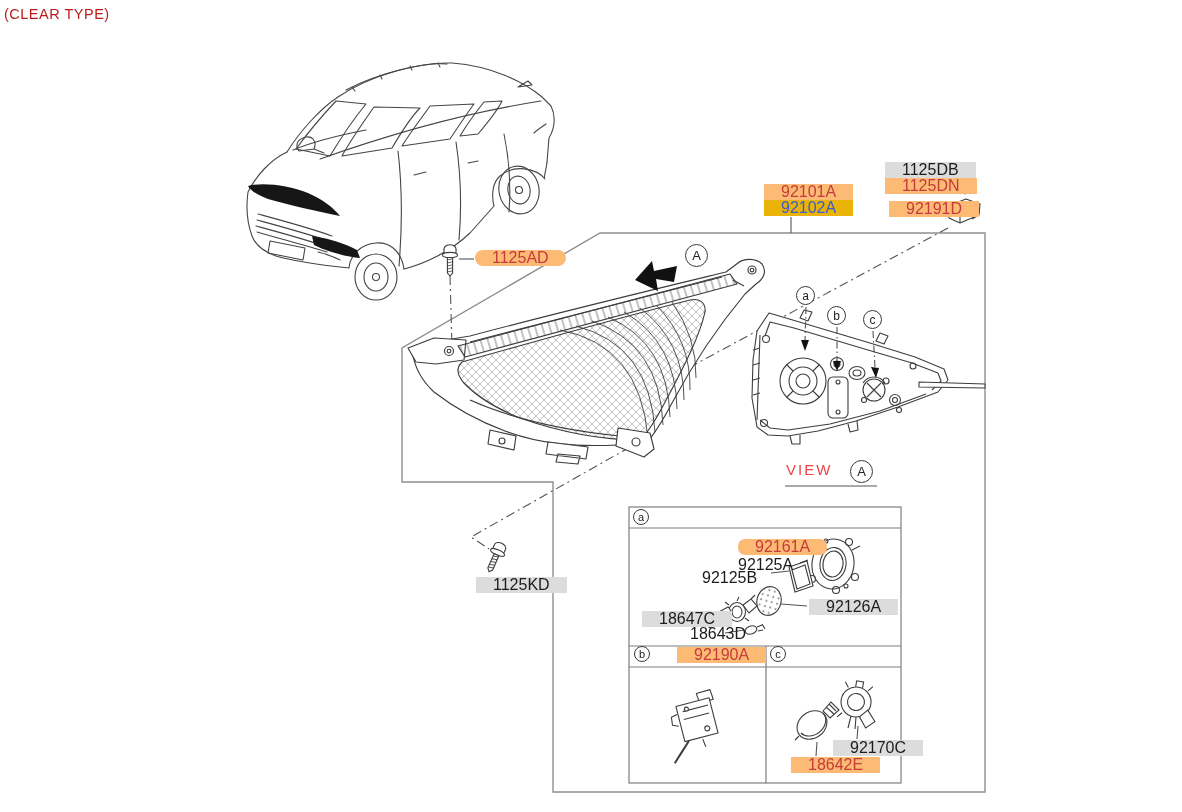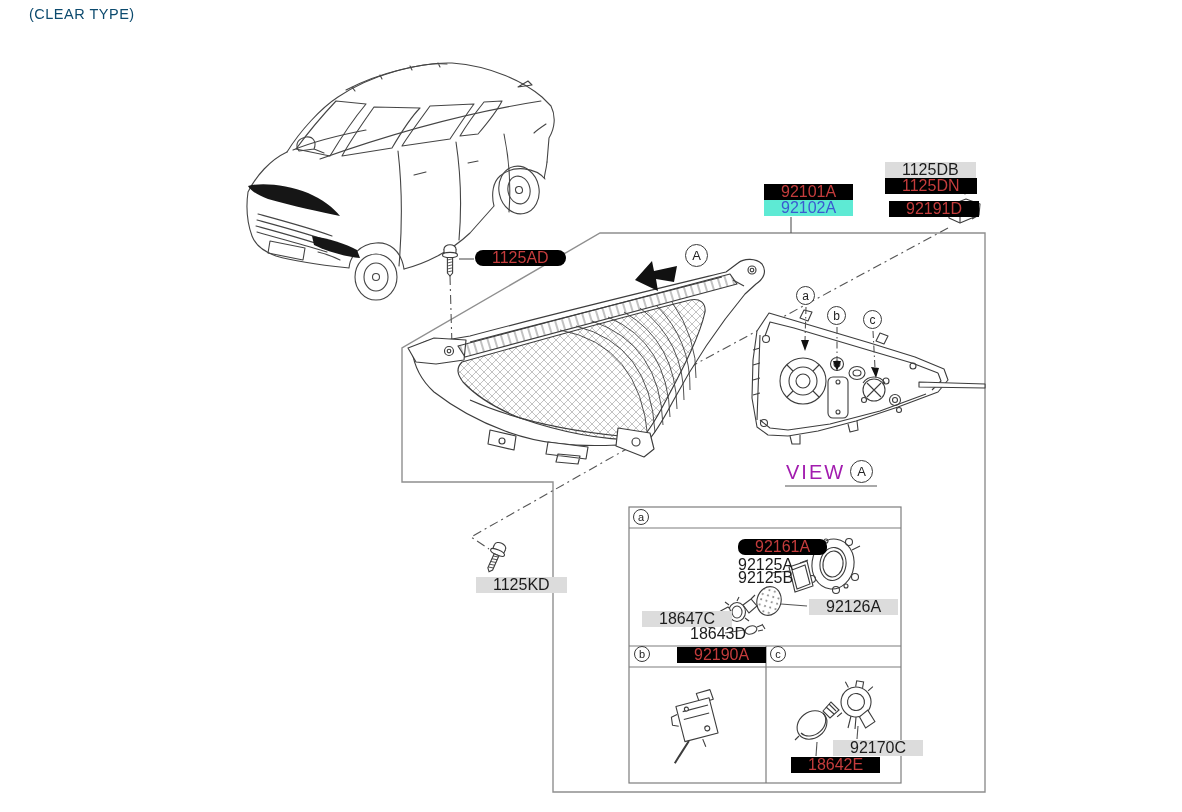--- a/index.html
+++ b/index.html
@@ -1,31 +1,31 @@
 <!DOCTYPE html>
 <html><head>
 <meta charset="utf-8">
 <style>
   html,body{margin:0;padding:0;background:#ffffff;}
   body{width:1182px;height:812px;position:relative;overflow:hidden;
        font-family:"Liberation Sans",sans-serif;}
   svg.art{position:absolute;left:0;top:0;}
-  .title{position:absolute;left:29px;top:6px;font-size:14.5px;color:#0c4a6e;letter-spacing:.5px;}
+  .title{position:absolute;left:4px;top:6px;font-size:14.5px;color:#b91c1c;letter-spacing:.5px;}
   .lbl{position:absolute;font-size:16px;line-height:16px;padding:0 17px;white-space:nowrap;
        color:#1c1c1c;}
-  .lbl.pink{background:#000000;color:#c43c3c;}
-  .lbl.blue{background:#5eead4;color:#3b5bd0;}
+  .lbl.pink{background:#fdba74;color:#c43c3c;}
+  .lbl.blue{background:#eab308;color:#3b5bd0;}
   .lbl.gray{background:#dcdcdc;color:#1c1c1c;}
   .lbl.plain{background:transparent;color:#1c1c1c;}
   .circ{position:absolute;border:1.4px solid #3a3a3a;border-radius:50%;
         display:flex;align-items:center;justify-content:center;color:#222;background:#fff;box-sizing:border-box;}
   .circ.big{width:23px;height:23px;font-size:13px;}
   .circ.mid{width:19px;height:19px;font-size:12px;}
   .circ.sm{width:16px;height:16px;font-size:11px;}
-  .view-word{position:absolute;left:786px;top:461px;font-size:20px;letter-spacing:2px;color:#a21caf;}
+  .view-word{position:absolute;left:786px;top:461px;font-size:15px;letter-spacing:2px;color:#ef4444;}
 </style>
 </head>
 <body>
 
 <svg class="art" width="1182" height="812" viewBox="0 0 1182 812">
   <defs>
     <pattern id="xh" width="8" height="8" patternUnits="userSpaceOnUse">
       <path d="M0,8 L8,0 M0,0 L8,8" stroke="#9a9a9a" stroke-width="0.6"></path>
     </pattern>
     <pattern id="dots" width="5.5" height="5.5" patternUnits="userSpaceOnUse">
@@ -250,21 +250,21 @@
 
 <div class="lbl pink" style="left:475px;top:250px;border-radius:8px;">1125AD</div>
 <div class="lbl pink" style="left:764px;top:184px;">92101A</div>
 <div class="lbl blue" style="left:764px;top:200px;">92102A</div>
 <div class="lbl gray" style="left:885px;top:162px;">1125DB</div>
 <div class="lbl pink" style="left:885px;top:178px;">1125DN</div>
 <div class="lbl pink" style="left:889px;top:201px;text-align:right;">92191D</div>
 <div class="lbl gray" style="left:476px;top:577px;">1125KD</div>
 <div class="lbl pink" style="left:738px;top:539px;border-radius:7px;">92161A</div>
 <div class="lbl plain" style="left:721px;top:557px;">92125A</div>
-<div class="lbl plain" style="left:721px;top:570px;">92125B</div>
+<div class="lbl plain" style="left:685px;top:570px;">92125B</div>
 <div class="lbl gray" style="left:809px;top:599px;">92126A</div>
 <div class="lbl gray" style="left:642px;top:611px;text-align:center;">18647C</div>
 <div class="lbl plain" style="left:673px;top:626px;">18643D</div>
 <div class="lbl pink" style="left:677px;top:647px;">92190A</div>
 <div class="lbl gray" style="left:833px;top:740px;">92170C</div>
 <div class="lbl pink" style="left:791px;top:757px;">18642E</div>
 
 <div class="view-word">VIEW</div>
 
 <div class="circ big" style="left:685px;top:244px;">A</div>

